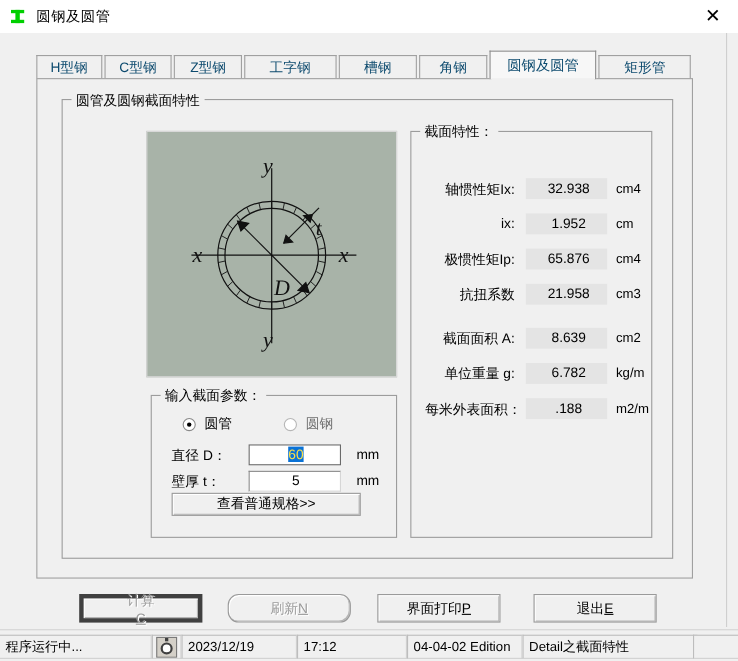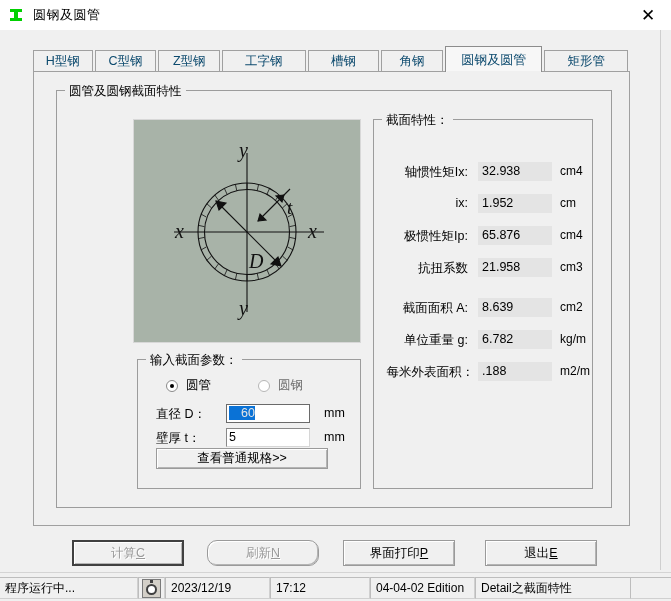--- a/index.html
+++ b/index.html
@@ -109,20 +109,21 @@
     background: #f0f0f0;
   }
 
   #tabbody {
     position: absolute;
     left: 33px; top: 41px;
     width: 597px; height: 455px;
     border: 1px solid #a0a0a0;
     background: #f0f0f0;
     box-sizing: border-box;
+    text-align: center;
   }
 
   
   .groupbox {
     position: absolute;
     border: 1px solid #9c9c9c;
     box-sizing: border-box;
   }
   .groupbox > .gb-title {
     position: absolute;
@@ -201,22 +202,21 @@
     font-size: 12.5px;
     line-height: 17px;
     padding-left: 2px;
     color: #000;
     overflow: hidden;
     white-space: nowrap;
   }
   .text-input.focused { border: 1px solid #6a6a6a; }
   .text-input .sel {
     background: #0a72d6;
-    color: #e5e5e5;
-    padding-left: 12px;
+    color: #fde047;
   }
   .unit {
     position: absolute;
     left: 186px; top: 2px;
     font-size: 12.5px;
   }
 
   .btn {
     background: #f0f0f0;
     border: 1px solid #9a9a9a;
@@ -225,21 +225,21 @@
     display: flex;
     align-items: center;
     justify-content: center;
     font-family: "Liberation Sans", sans-serif;
     font-size: 12.5px;
     color: #000;
     cursor: default;
     white-space: nowrap;
   }
   .btn.disabled { color: #9a9a9a; text-shadow: 1px 1px 0 #ffffff; }
-  .btn.default { border: 2px solid #404040; }
+  .btn.default { border: 4px solid #404040; flex-direction: column; }
 
   #btn-specs {
     position: absolute;
     left: 18px; top: 88px;
     width: 172px; height: 21px;
   }
 
   
   #gb-props { left: 316px; top: 28px; width: 220px; height: 370px; }
   .prop-row { position: absolute; left: 0; width: 100%; height: 20px; }

